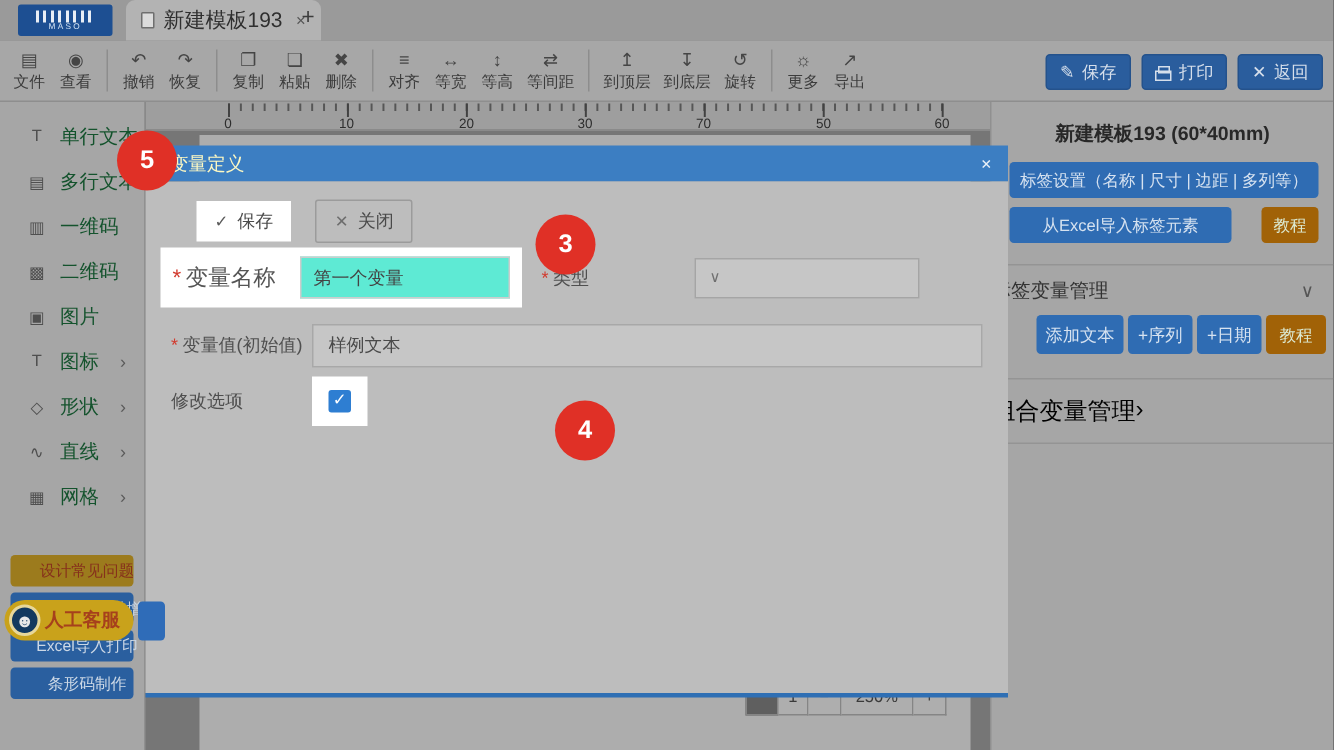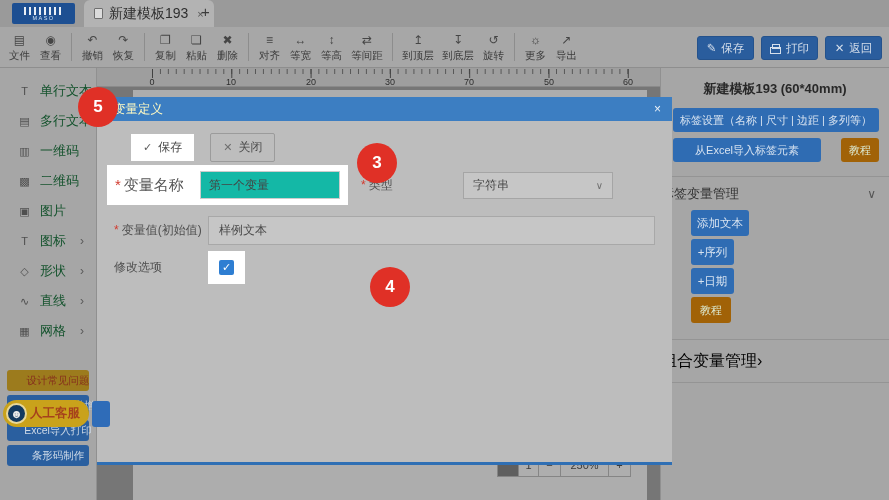--- a/index.html
+++ b/index.html
@@ -72,21 +72,21 @@
         display:flex;align-items:center;justify-content:center;white-space:nowrap;}
   .pbtn1{margin:10px 10px 0 12px;}
   .prow2{margin:6px 10px 0 12px;display:flex;}
   .prow2 .excel{width:148px;}
   .gbtn{background:#a16207;color:#dcead2;border-radius:3px;font-size:11px;height:24px;
         display:flex;align-items:center;justify-content:center;}
   .prow2 .gbtn{width:38px;margin-left:auto;}
   .psection{margin-top:14px;border-top:1px solid #949494;height:34px;display:flex;align-items:center;padding-right:13px;}
   .psection .ptext{font-size:13px;color:#333;}
   .psection .pchev{margin-left:auto;font-size:12px;color:#555;}
-  .pbtnrow{margin-left:30px;display:flex;gap:3px;flex-direction:column;}
+  .pbtnrow{margin-left:30px;display:flex;gap:3px;}
   .pbtnrow .pbtn{height:26px;font-size:11.5px;}
   .pbtnrow .gbtn{height:26px;width:40px;}
   .w58{width:58px;} .w43{width:43px;}
   .psec2{margin-top:16px;border-top:1px solid #949494;height:44px;display:flex;align-items:center;padding-right:13px;border-bottom:1px solid #949494;}
 
   
   .modal{position:absolute;left:97px;top:97px;width:575px;height:368px;z-index:30;border-bottom:3px solid #2f6fb4;}
   .mtitle{position:absolute;top:0;left:0;right:0;height:24px;background:#3c7ec2;color:#fef9c3;font-size:12.5px;
           line-height:24px;padding-left:16px;}
   .mclose{position:absolute;right:11px;top:0;line-height:24px;color:#eaf1f8;font-size:12px;}
@@ -94,21 +94,21 @@
   .btnrow{position:absolute;left:34px;top:12px;display:flex;align-items:center;}
   .btn-save{background:#ffffff;color:#4a4a4a;padding:5px 12px;font-size:12px;display:flex;align-items:center;gap:6px;}
   .btn-save .ck{color:#5a5a5a;font-size:11px;}
   .btn-close{margin-left:16px;background:#bdbdbd;border:1px solid #9b9b9b;border-radius:2px;color:#4a4a4a;
              padding:5px 12px;font-size:12px;display:flex;align-items:center;gap:6px;}
   .btn-close .x{color:#6e6e6e;font-size:11px;}
   .frow1{position:absolute;left:10px;top:44px;right:14px;display:flex;align-items:center;}
   .hl1{background:#fff;width:241px;height:40px;padding:6px 8px;display:flex;align-items:center;}
   .flabel{width:85px;font-size:15px;color:#555;}
   .ast{color:#d23b2f;margin-right:3px;}
-  .tinput{width:140px;height:28px;border:1px solid #ccc;background:#14b8a6;font-size:12px;color:#444;padding:0 8px;
+  .tinput{width:140px;height:28px;border:1px solid #ccc;background:#5eead4;font-size:12px;color:#444;padding:0 8px;
           font-family:inherit;outline:none;}
   .typelabel{margin-left:13px;width:102px;font-size:12px;color:#4f4f4f;}
   .select{width:150px;height:27px;background:#c6c6c6;border:1px solid #a5a5a5;display:flex;align-items:center;
           padding:0 9px;font-size:12px;color:#474747;}
   .select .sv{flex:1;}
   .select .schev{color:#707070;font-size:10px;}
   .frow2{position:absolute;left:10px;top:95px;right:17px;display:flex;align-items:center;}
   .flabel2{width:101px;padding-left:7px;font-size:12px;color:#4f4f4f;}
   .ginput{flex:1;height:29px;background:#c6c6c6;border:1px solid #a8a8a8;font-size:12px;color:#4a4a4a;padding:0 10px;
           font-family:inherit;outline:none;}
@@ -350,21 +350,20 @@
         <div class="hl1">
           <div class="flabel">
             <span class="ast">*</span><span>变量名称</span>
           </div>
           <input class="tinput" type="text" value="第一个变量" style="">
         </div>
         <div class="typelabel">
           <span class="ast">*</span><span>类型</span>
         </div>
         <div class="select">
-          <span class="sv">字符串</span>
           <span class="schev">∨</span>
         </div>
       </div>
 
       <div class="frow2">
         <div class="flabel2">
           <span class="ast">*</span><span>变量值(初始值)</span>
         </div>
         <input class="ginput" type="text" value="样例文本" style="">
       </div>

